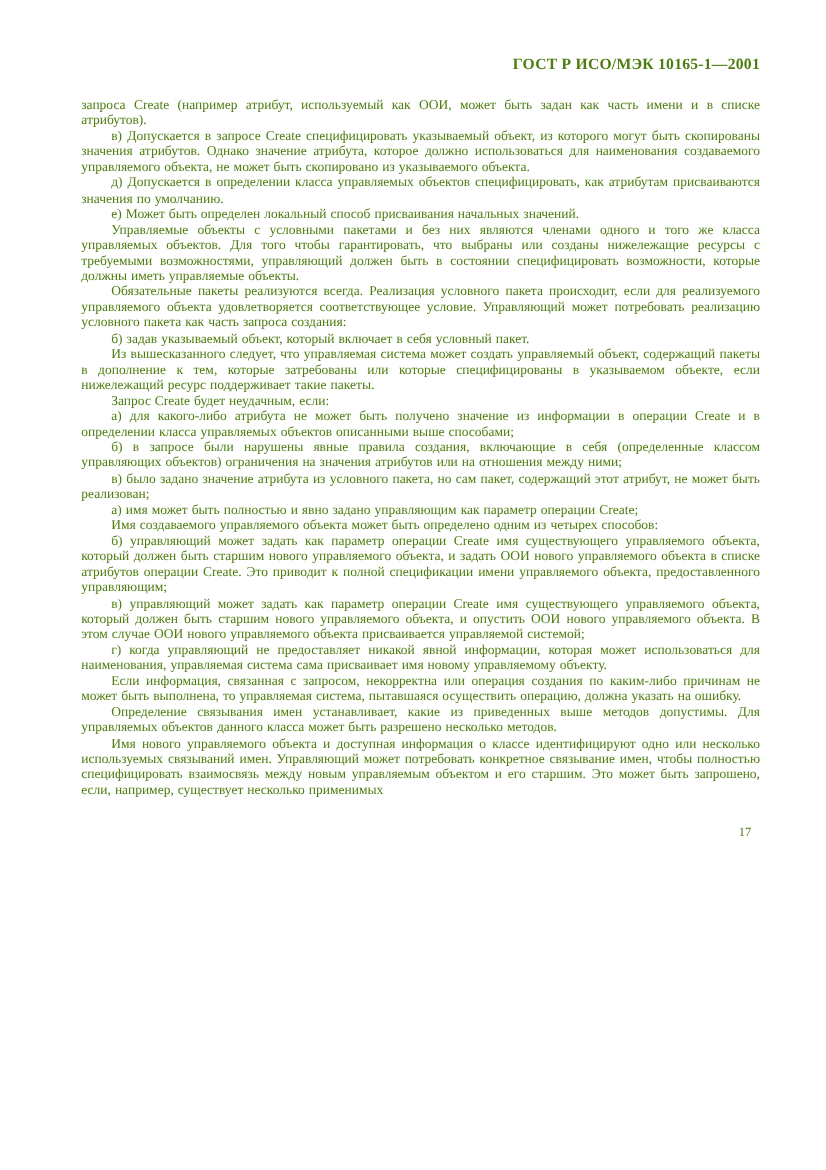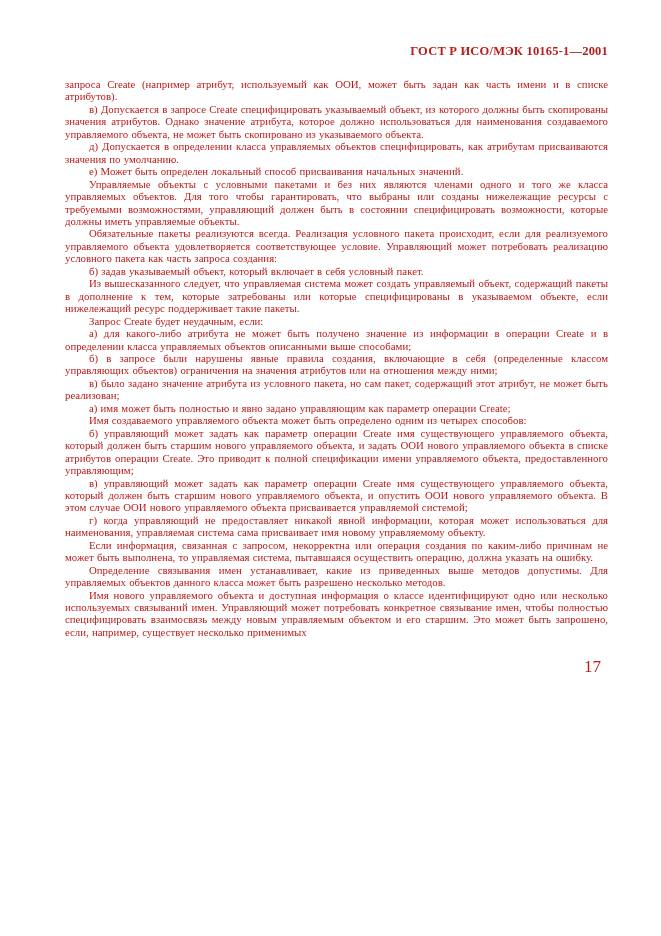--- a/index.html
+++ b/index.html
@@ -6,21 +6,21 @@
     margin: 0;
     padding: 0;
     background: #ffffff;
   }
   .page {
     position: relative;
     width: 661px;
     height: 936px;
     background: #ffffff;
     font-family: "Liberation Serif", "DejaVu Serif", serif;
-    color: #b91c1c;
+    color: #4d7c0f;
     overflow: hidden;
     box-sizing: border-box;
   }
   .content {
     position: absolute;
     left: 65px;
     top: 44px;
     width: 543px;
   }
   .running-header {
@@ -39,37 +39,37 @@
     font-size: 10.8px;
     line-height: 12.45px;
     text-indent: 24px;
     word-spacing: 0.5px;
   }
   .body-text p.para.no-indent {
     text-indent: 0;
   }
   .page-number {
     text-align: right;
-    font-size: 17px;
+    font-size: 10px;
     line-height: 13px;
     margin-top: 22px;
     padding-right: 7px;
   }
 </style>
 </head>
 <body>
 
 <div class="page">
   <div class="content">
     <div class="running-header">ГОСТ Р ИСО/МЭК 10165-1—2001</div>
     <div class="body-text">
 
         <p class="para no-indent">запроса Create (например атрибут, используемый как ООИ, может быть задан как часть имени и в списке атрибутов).</p>
 
-        <p class="para">в)  Допускается в запросе Create специфицировать указываемый объект, из которого должны быть скопированы значения атрибутов. Однако значение атрибута, которое должно использоваться для наименования создаваемого управляемого объекта, не может быть скопировано из указываемого объекта.</p>
+        <p class="para">в)  Допускается в запросе Create специфицировать указываемый объект, из которого могут быть скопированы значения атрибутов. Однако значение атрибута, которое должно использоваться для наименования создаваемого управляемого объекта, не может быть скопировано из указываемого объекта.</p>
 
 
         <p class="para">д)  Допускается в определении класса управляемых объектов специфицировать, как атрибутам присваиваются значения по умолчанию.</p>
 
         <p class="para">е)  Может быть определен локальный способ присваивания начальных значений.</p>
 
 
         <p class="para">Управляемые объекты с условными пакетами и без них являются членами одного и того же класса управляемых объектов. Для того чтобы гарантировать, что выбраны или созданы нижележащие ресурсы с требуемыми возможностями, управляющий должен быть в состоянии специфицировать возможности, которые должны иметь управляемые объекты.</p>
 
         <p class="para">Обязательные пакеты реализуются всегда. Реализация условного пакета происходит, если для реализуемого управляемого объекта удовлетворяется соответствующее условие. Управляющий может потребовать реализацию условного пакета как часть запроса создания:</p>

